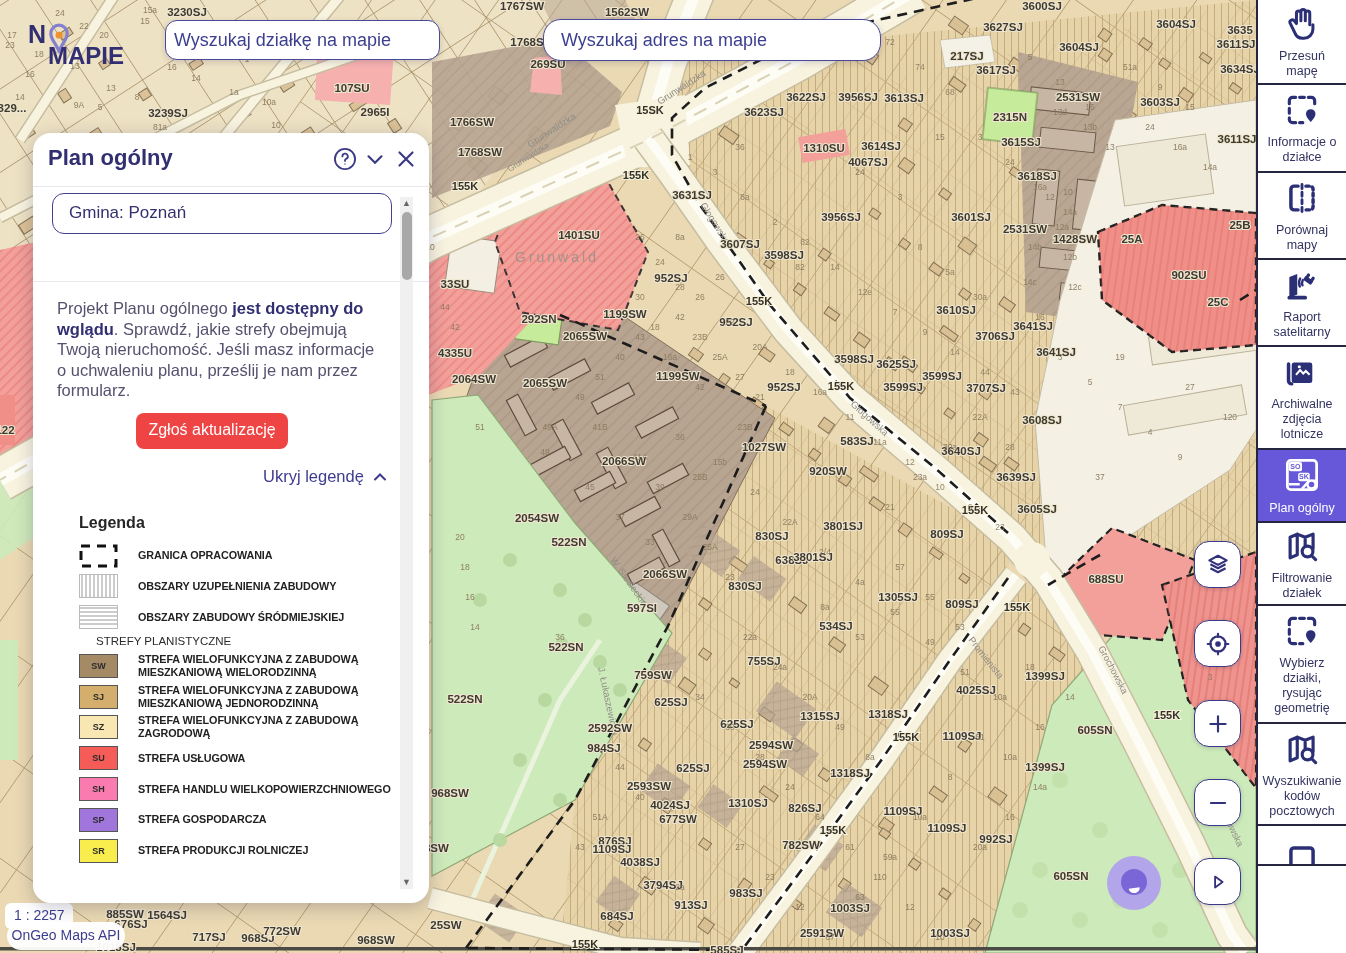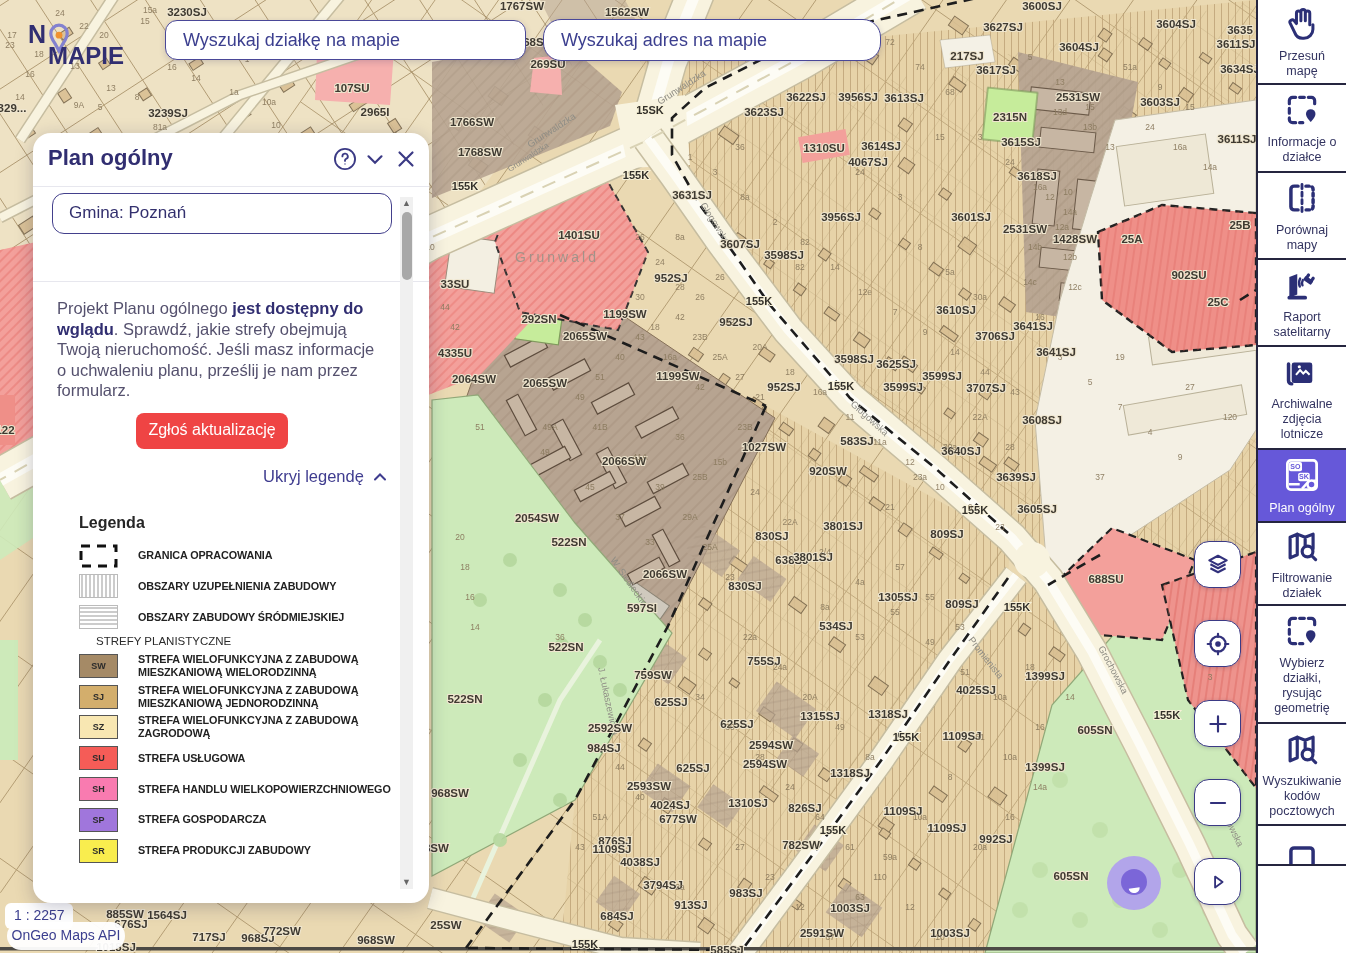--- a/index.html
+++ b/index.html
@@ -5,21 +5,21 @@
 html,body { width:1346px; height:953px; overflow:hidden; font-family:"Liberation Sans",sans-serif; }
 #stage { position:relative; width:1346px; height:953px; background:#ead9b2; }
 #map { position:absolute; left:0; top:0; }
 
 
 #logo { position:absolute; left:28px; top:23px; width:110px; height:44px; }
 
 
 .search { position:absolute; background:#fff; border:1.6px solid #4a4898; border-radius:12px;
   box-shadow:0 2px 6px rgba(40,40,90,.18); color:#3c3f8f; font-size:18px; display:flex; align-items:center; }
-#s1 { left:165px; top:20px; width:361px; height:40px; padding-left:17px;text-align:center; }
+#s1 { left:165px; top:20px; width:275px; height:40px; padding-left:8px;text-align:center; }
 #s2 { left:543px; top:19px; width:338px; height:42px; padding-left:17px;border-radius:18px; }
 
 
 #scale { position:absolute; left:5px; top:891px; width:68px; height:26px; background:#fff; border-radius:6px;
   color:#3c3f8f; font-size:14px; padding:4px 0 0 9px; z-index:3;margin-top:12px; }
 #ongeo { position:absolute; left:7px; top:922px; width:118px; height:28px; background:rgba(255,255,255,.95);
   border-radius:14px; color:#3c3f8f; font-size:14px; text-align:center; padding-top:5px; z-index:7; }
 
 
 #panel { position:absolute; left:33px; top:133px; width:396px; height:770px; background:#fff;
@@ -1133,21 +1133,21 @@
         <div class="lrow">
           <div class="sw" style="background:#a076dc">
             <span style="color:#2b2b2b">SP</span>
           </div>
           <div class="lt">STREFA GOSPODARCZA</div>
         </div>
         <div class="lrow">
           <div class="sw" style="background:#f9ed4e">
             <span style="color:#2b2b2b">SR</span>
           </div>
-          <div class="lt">STREFA PRODUKCJI ZABUDOWY</div>
+          <div class="lt">STREFA PRODUKCJI ROLNICZEJ</div>
         </div>
   </div>
   <div id="sbar">
     <div class="sarr" style="top:0">▲</div>
     <div id="sthumb"></div>
     <div class="sarr" style="bottom:0">▼</div>
   </div>
 </div>
 
 <div id="side">

